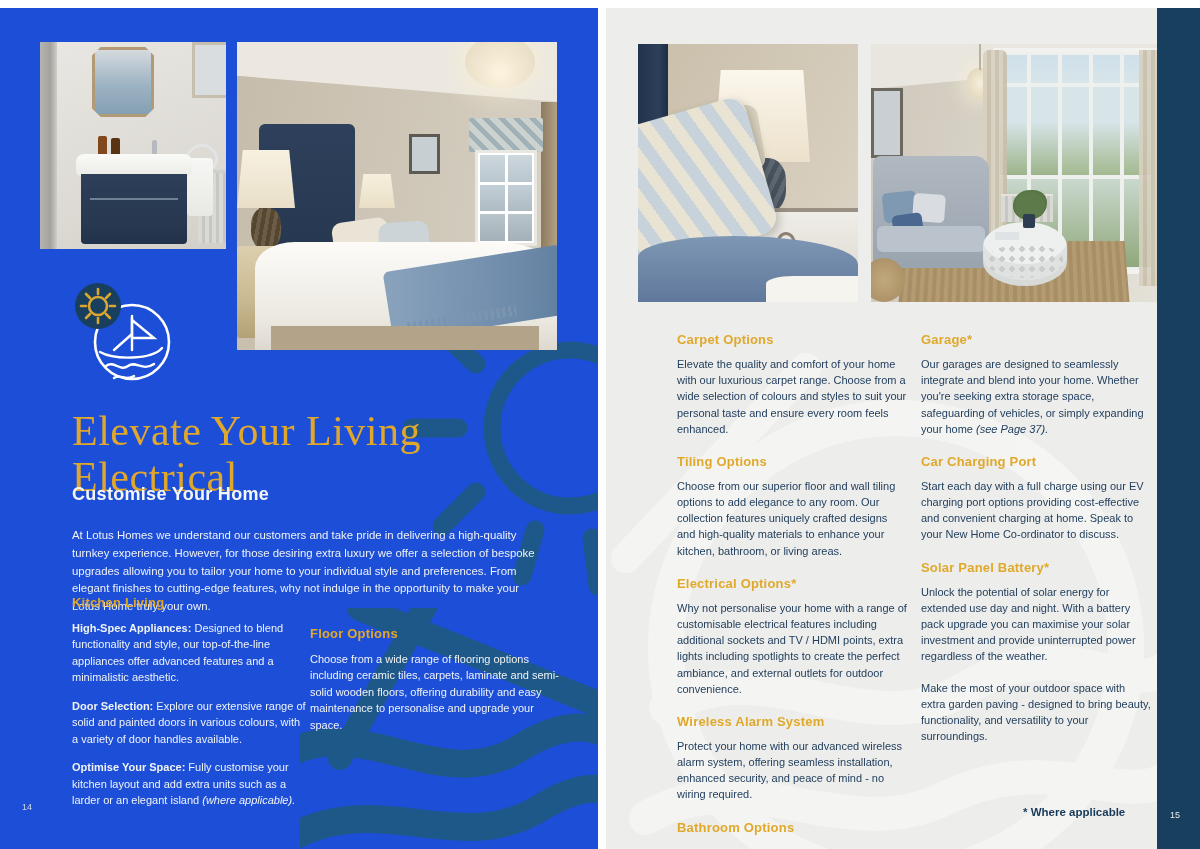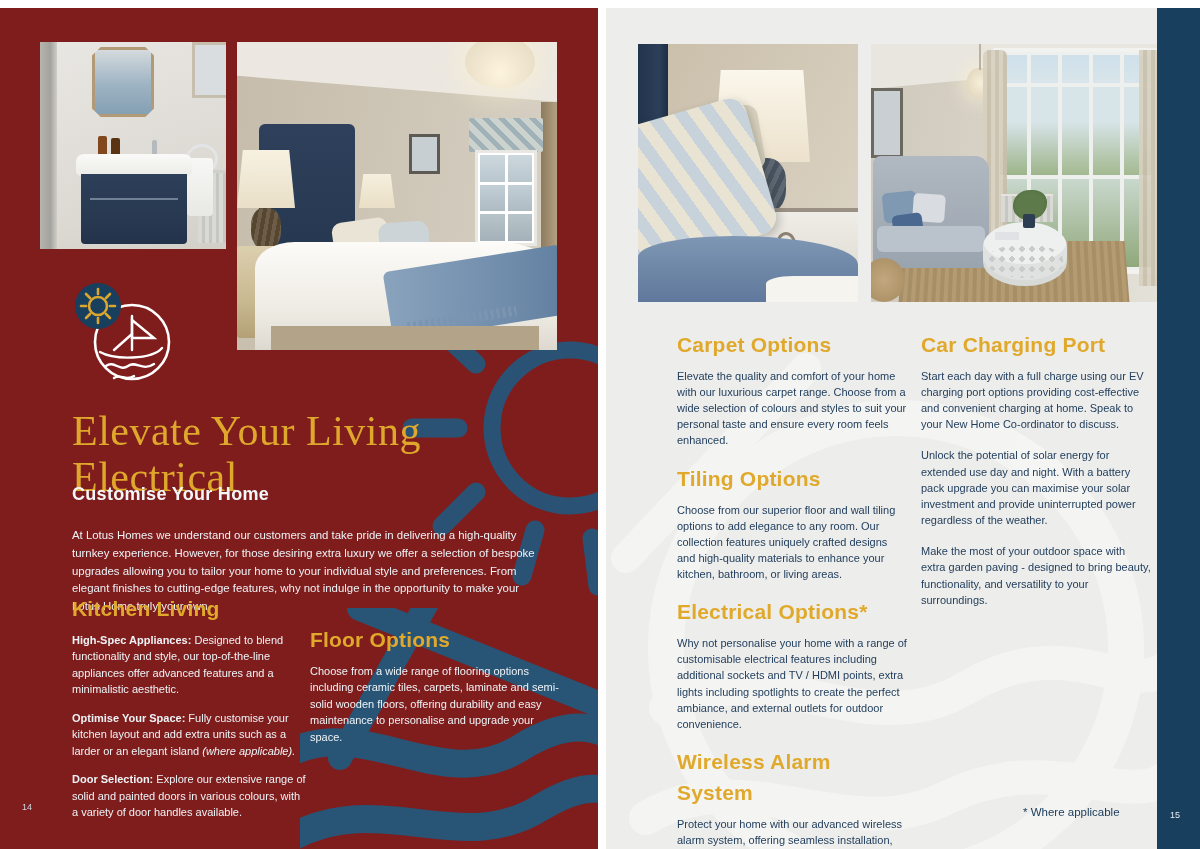--- a/index.html
+++ b/index.html
@@ -1,44 +1,44 @@
 <!DOCTYPE html>
 <html><head>
 <meta charset="utf-8">
 <style>
   html,body{margin:0;padding:0;background:#ffffff;}
   .spread{position:relative;width:1200px;height:849px;overflow:hidden;background:#ffffff;
           font-family:"Liberation Sans","DejaVu Sans",sans-serif;}
   .p{position:absolute;}
   
-  .page-left{left:0;top:8px;width:598px;height:841px;background:#7f1d1d;overflow:hidden;}
+  .page-left{left:0;top:8px;width:598px;height:841px;background:#1d4ed8;overflow:hidden;}
   .page-divider{left:598px;top:0;width:8px;height:849px;background:#ffffff;}
   .page-right{left:606px;top:8px;width:551px;height:841px;background:#ededeb;overflow:hidden;}
   .edge-strip{left:1157px;top:8px;width:43px;height:841px;background:#183f5e;}
   .top-border{left:0;top:0;width:1200px;height:8px;background:#ffffff;}
   
   .title{left:72px;top:372px;width:480px;color:#dfa72c;
          font-family:"Liberation Serif","DejaVu Serif",serif;
          font-size:42px;line-height:46px;font-weight:400;letter-spacing:.5px;}
   .title span{display:block;}
   .subtitle{left:72px;top:476px;width:460px;color:#f4f7f9;font-size:18px;font-weight:700;letter-spacing:.3px;}
   .intro{left:72px;top:508px;width:478px;color:#edf2f6;font-size:11.4px;line-height:1.55;}
-  .goldh{color:#e0a92c;font-size:21px;font-weight:600;letter-spacing:.2px;margin:0 0 7px 0;}
+  .goldh{color:#e0a92c;font-size:13px;font-weight:600;letter-spacing:.2px;margin:0 0 7px 0;}
   .lcol{color:#eef3f6;font-size:11px;line-height:1.5;}
   .lcol p{margin:0 0 12px 0;}
   .lead{font-weight:700;}
   .it{font-style:italic;}
   .lcol-1{left:72px;top:585px;width:236px;}
   .lcol-2{left:310px;top:585px;width:252px;margin-top:31px;}
   .rcol{width:230px;color:#223f5e;font-size:11px;line-height:1.47;}
   .rcol-1{left:71px;top:322px;}
   .rcol-2{left:315px;top:322px;}
   .rsec{margin-bottom:15px;}
   .rsec p{margin:0;}
-  .footnote{left:417px;top:798px;color:#18395a;font-size:11.5px;font-weight:400;}
+  .footnote{left:417px;top:798px;color:#18395a;font-size:11.5px;font-weight:700;}
   .pagenum{color:#cfd9e2;font-size:9px;}
   .pn-14{left:22px;top:802px;}
   .pn-15{left:1170px;top:810px;color:#e8edf2;}
   
   .photo{overflow:hidden;}
   .ph1{left:40px;top:34px;width:186px;height:207px;background:linear-gradient(160deg,#e9e7e3,#dcd9d3 70%,#d2cfc9);}
   .ph2{left:237px;top:34px;width:320px;height:308px;background:linear-gradient(100deg,#c6bcab,#cfc7b8 55%,#d8d2c6);}
   .ph3{left:32px;top:36px;width:220px;height:258px;background:linear-gradient(120deg,#c9bea9,#d4cbba 60%,#ddd5c6);}
   .ph4{left:265px;top:36px;width:287px;height:258px;background:linear-gradient(100deg,#cfc8bb,#d9d4c9 50%,#e4e1d8);}
   .fins{background:repeating-linear-gradient(90deg,#d9d9d5 0 4px,#c7c7c2 4px 7px);}
@@ -148,22 +148,22 @@
       <span>Electrical</span>
     </h1>
 
     <div class="p subtitle">Customise Your Home</div>
 
     <p class="p intro">At Lotus Homes we understand our customers and take pride in delivering a high-quality turnkey experience. However, for those desiring extra luxury we offer a selection of bespoke upgrades allowing you to tailor your home to your individual style and preferences. From elegant finishes to cutting-edge features, why not indulge in the opportunity to make your Lotus Home truly your own.</p>
 
     <div class="p lcol lcol-1">
       <h3 class="goldh">Kitchen Living</h3>
       <p><span class="lead">High-Spec Appliances:</span><span> Designed to blend functionality and style, our top-of-the-line appliances offer advanced features and a minimalistic aesthetic.</span></p>
+      <p><span class="lead">Door Selection:</span><span> Explore our extensive range of solid and painted doors in various colours, with a variety of door handles available.</span></p>
       <p><span class="lead">Optimise Your Space:</span><span> Fully customise your kitchen layout and add extra units such as a larder or an elegant island </span><span class="it">(where applicable).</span></p>
-      <p><span class="lead">Door Selection:</span><span> Explore our extensive range of solid and painted doors in various colours, with a variety of door handles available.</span></p>
     </div>
 
     <div class="p lcol lcol-2">
       <h3 class="goldh">Floor Options</h3>
       <p>Choose from a wide range of flooring options including ceramic tiles, carpets, laminate and semi-solid wooden floors, offering durability and easy maintenance to personalise and upgrade your space.</p>
     </div>
 
   </div>
 
   <div class="p page-divider"></div>
@@ -248,24 +248,29 @@
         <p>Protect your home with our advanced wireless alarm system, offering seamless installation, enhanced security, and peace of mind - no wiring required.</p>
       </div>
       <div class="rsec">
         <h3 class="goldh">Bathroom Options</h3>
 
       </div>
     </div>
 
     <div class="p rcol rcol-2">
       <div class="rsec">
+        <h3 class="goldh">Garage*</h3>
+        <p><span>Our garages are designed to seamlessly integrate and blend into your home. Whether you're seeking extra storage space, safeguarding of vehicles, or simply expanding your home </span><span class="it">(see Page 37).</span></p>
+      </div>
+      <div class="rsec">
         <h3 class="goldh">Car Charging Port</h3>
         <p>Start each day with a full charge using our EV charging port options providing cost-effective and convenient charging at home. Speak to your New Home Co-ordinator to discuss.</p>
       </div>
       <div class="rsec">
+        <h3 class="goldh">Solar Panel Battery*</h3>
         <p>Unlock the potential of solar energy for extended use day and night. With a battery pack upgrade you can maximise your solar investment and provide uninterrupted power regardless of the weather.</p>
       </div>
       <div class="rsec">
         <p>Make the most of your outdoor space with extra garden paving - designed to bring beauty, functionality, and versatility to your surroundings.</p>
       </div>
     </div>
 
     <div class="p footnote">* Where applicable</div>
   </div>
 

